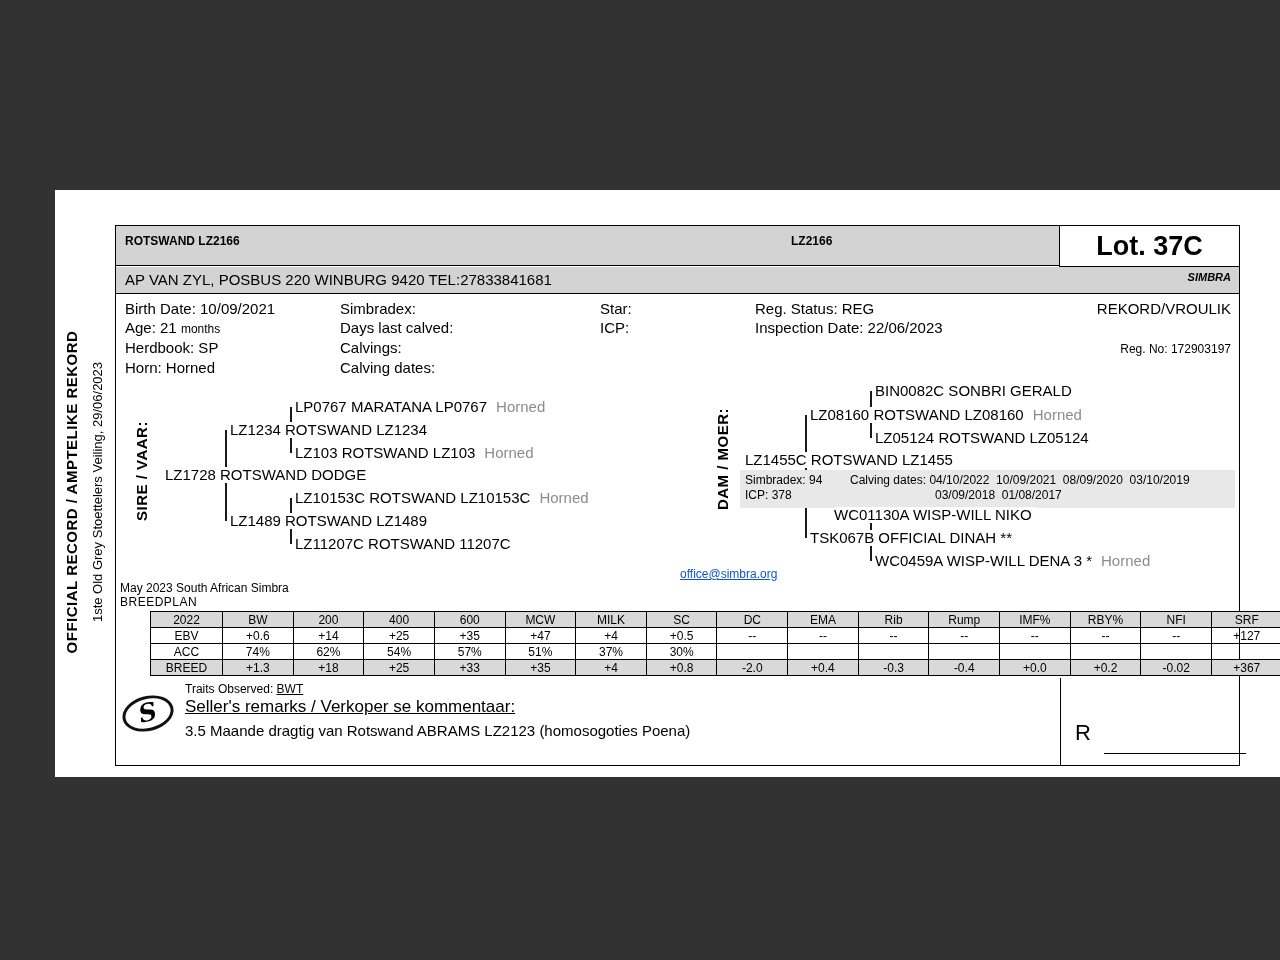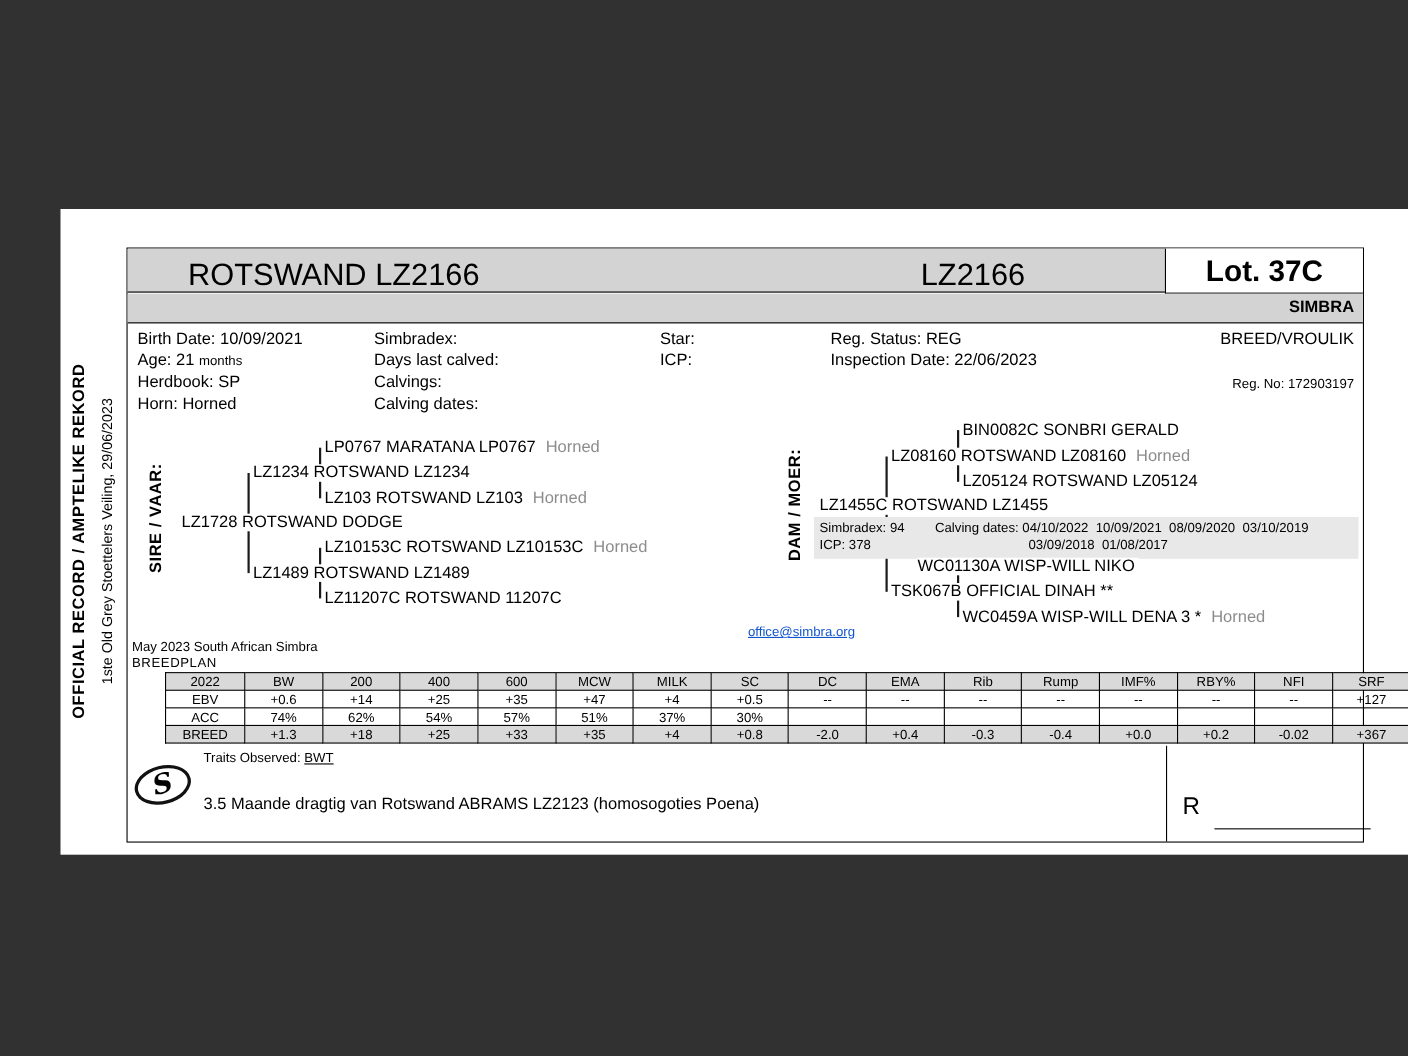--- a/index.html
+++ b/index.html
@@ -8,24 +8,24 @@
   .page{position:absolute;left:55px;top:190px;width:1225px;height:587px;background:#ffffff;}
   .vtext{position:absolute;text-align:center;transform:rotate(-90deg);white-space:nowrap;}
   .vt-official{left:-172px;top:292px;width:380px;height:20px;font-size:15px;font-weight:bold;letter-spacing:.5px;}
   .vt-event{left:-147px;top:294px;width:380px;height:16px;font-size:13px;}
   .doc{position:absolute;left:60px;top:35px;width:1123px;height:539px;border:1px solid #000;background:#fff;}
   .hdr1{position:absolute;left:0;top:0;width:1123px;height:40px;background:#d3d3d3;border-bottom:1px solid #000;box-sizing:border-box;}
   .lotbox{position:absolute;left:943px;top:0;width:180px;height:41px;background:#fff;border-left:1px solid #000;border-bottom:1px solid #000;box-sizing:border-box;display:flex;align-items:center;justify-content:center;}
   .hdr2{position:absolute;left:0;top:41px;width:1123px;height:27px;background:#d3d3d3;border-bottom:1px solid #000;box-sizing:border-box;}
   .t{position:absolute;white-space:nowrap;font-size:15px;}
   .t12{font-size:12px;}.t13{font-size:12px;}
-  .title{font-size:28px;font-weight:normal;margin-left:46px;}
+  .title{font-size:12px;font-weight:bold;}
   .lot{font-size:27px;font-weight:bold;}
   .owner{left:9px;top:4px;font-size:15px;}
-  .breedtag{right:8px;top:4px;font-size:15px;font-weight:bold;}
+  .breedtag{right:8px;top:4px;font-size:11px;font-weight:bold;font-style:italic;}
   .r{right:8px;text-align:right;}
   .node{position:absolute;white-space:nowrap;font-size:15px;background:#fff;z-index:2;padding-right:3px;line-height:16px;}
   .note{color:#8c8c8c;margin-left:9px;}
   .vline{position:absolute;width:0;border-left:2px solid #1a1a1a;z-index:1;}
   .vlabel{position:absolute;text-align:center;transform:rotate(-90deg);white-space:nowrap;font-size:15px;font-weight:bold;letter-spacing:.5px;}
   .infobox{position:absolute;left:624px;top:244px;width:495px;height:38px;background:#e8e8e8;z-index:2;}
   .pre{white-space:pre;}
   .link{color:#1155cc;text-decoration:underline;}
   table.ebv{position:absolute;left:4px;top:385px;width:1274px;border-collapse:collapse;table-layout:fixed;margin-left:30px;}
   table.ebv th,table.ebv td{border:1px solid #000;font-size:12px;font-weight:normal;height:15px;text-align:center;padding:0 1px;overflow:hidden;white-space:nowrap;}
@@ -50,20 +50,21 @@
 
     <div class="doc">
 
       <div class="hdr1"></div>
       <div class="t title" style="left:9px;top:8px;z-index:3">ROTSWAND LZ2166</div>
       <div class="t title" style="left:675px;top:8px;z-index:3">LZ2166</div>
       <div class="lotbox">
         <span class="lot">Lot. 37C</span>
       </div>
       <div class="hdr2"></div>
+      <div class="t owner" style="left:9px;top:45px;z-index:3">AP VAN ZYL, POSBUS 220 WINBURG 9420 TEL:27833841681</div>
       <div class="t breedtag r" style="top:45px;z-index:3">SIMBRA</div>
 
       <div class="t" style="left:9px;top:74px">Birth Date: 10/09/2021</div>
       <div class="t" style="left:9px;top:93px">
         <span>Age: 21</span>
         <span class="t13">months</span>
       </div>
       <div class="t" style="left:9px;top:113px">Herdbook: SP</div>
       <div class="t" style="left:9px;top:133px">Horn: Horned</div>
 
@@ -71,21 +72,21 @@
       <div class="t" style="left:224px;top:93px">Days last calved:</div>
       <div class="t" style="left:224px;top:113px">Calvings:</div>
       <div class="t" style="left:224px;top:133px">Calving dates:</div>
 
       <div class="t" style="left:484px;top:74px">Star:</div>
       <div class="t" style="left:484px;top:93px">ICP:</div>
 
       <div class="t" style="left:639px;top:74px">Reg. Status: REG</div>
       <div class="t" style="left:639px;top:93px">Inspection Date: 22/06/2023</div>
 
-      <div class="t r" style="top:74px">BREED/VROULIK</div>
+      <div class="t r" style="top:74px">REKORD/VROULIK</div>
       <div class="t t13 r" style="top:116px">Reg. No: 172903197</div>
 
       <div class="vline" style="left:174px;top:181px;height:46px"></div>
       <div class="vline" style="left:109px;top:204px;height:91px"></div>
       <div class="vline" style="left:174px;top:272px;height:46px"></div>
 
       <div class="node" style="left:179px;top:173px">
         <span>LP0767 MARATANA LP0767</span><span class="note">Horned</span>
       </div>
       <div class="node" style="left:114px;top:196px">LZ1234 ROTSWAND LZ1234</div>
@@ -232,20 +233,21 @@
       </tbody>
         </table>
 
       <div class="slogo">
         <span class="sletter">S</span>
       </div>
       <div class="t t13" style="left:69px;top:456px">
         <span>Traits Observed:</span>
         <span class="underl">BWT</span>
       </div>
+      <div class="t heading" style="left:69px;top:471px">Seller's remarks / Verkoper se kommentaar:</div>
       <div class="t" style="left:69px;top:496px">3.5 Maande dragtig van Rotswand ABRAMS LZ2123 (homosogoties Poena)</div>
 
       <div class="divider"></div>
       <div class="t rletter" style="left:959px;top:494px">R</div>
       <div class="priceline"></div>
 
       <div class="vlabel" style="left:-39px;top:236px;width:130px;height:18px">SIRE / VAAR:</div>
       <div class="vlabel" style="left:542px;top:224px;width:130px;height:18px">DAM / MOER:</div>
 
     </div>

